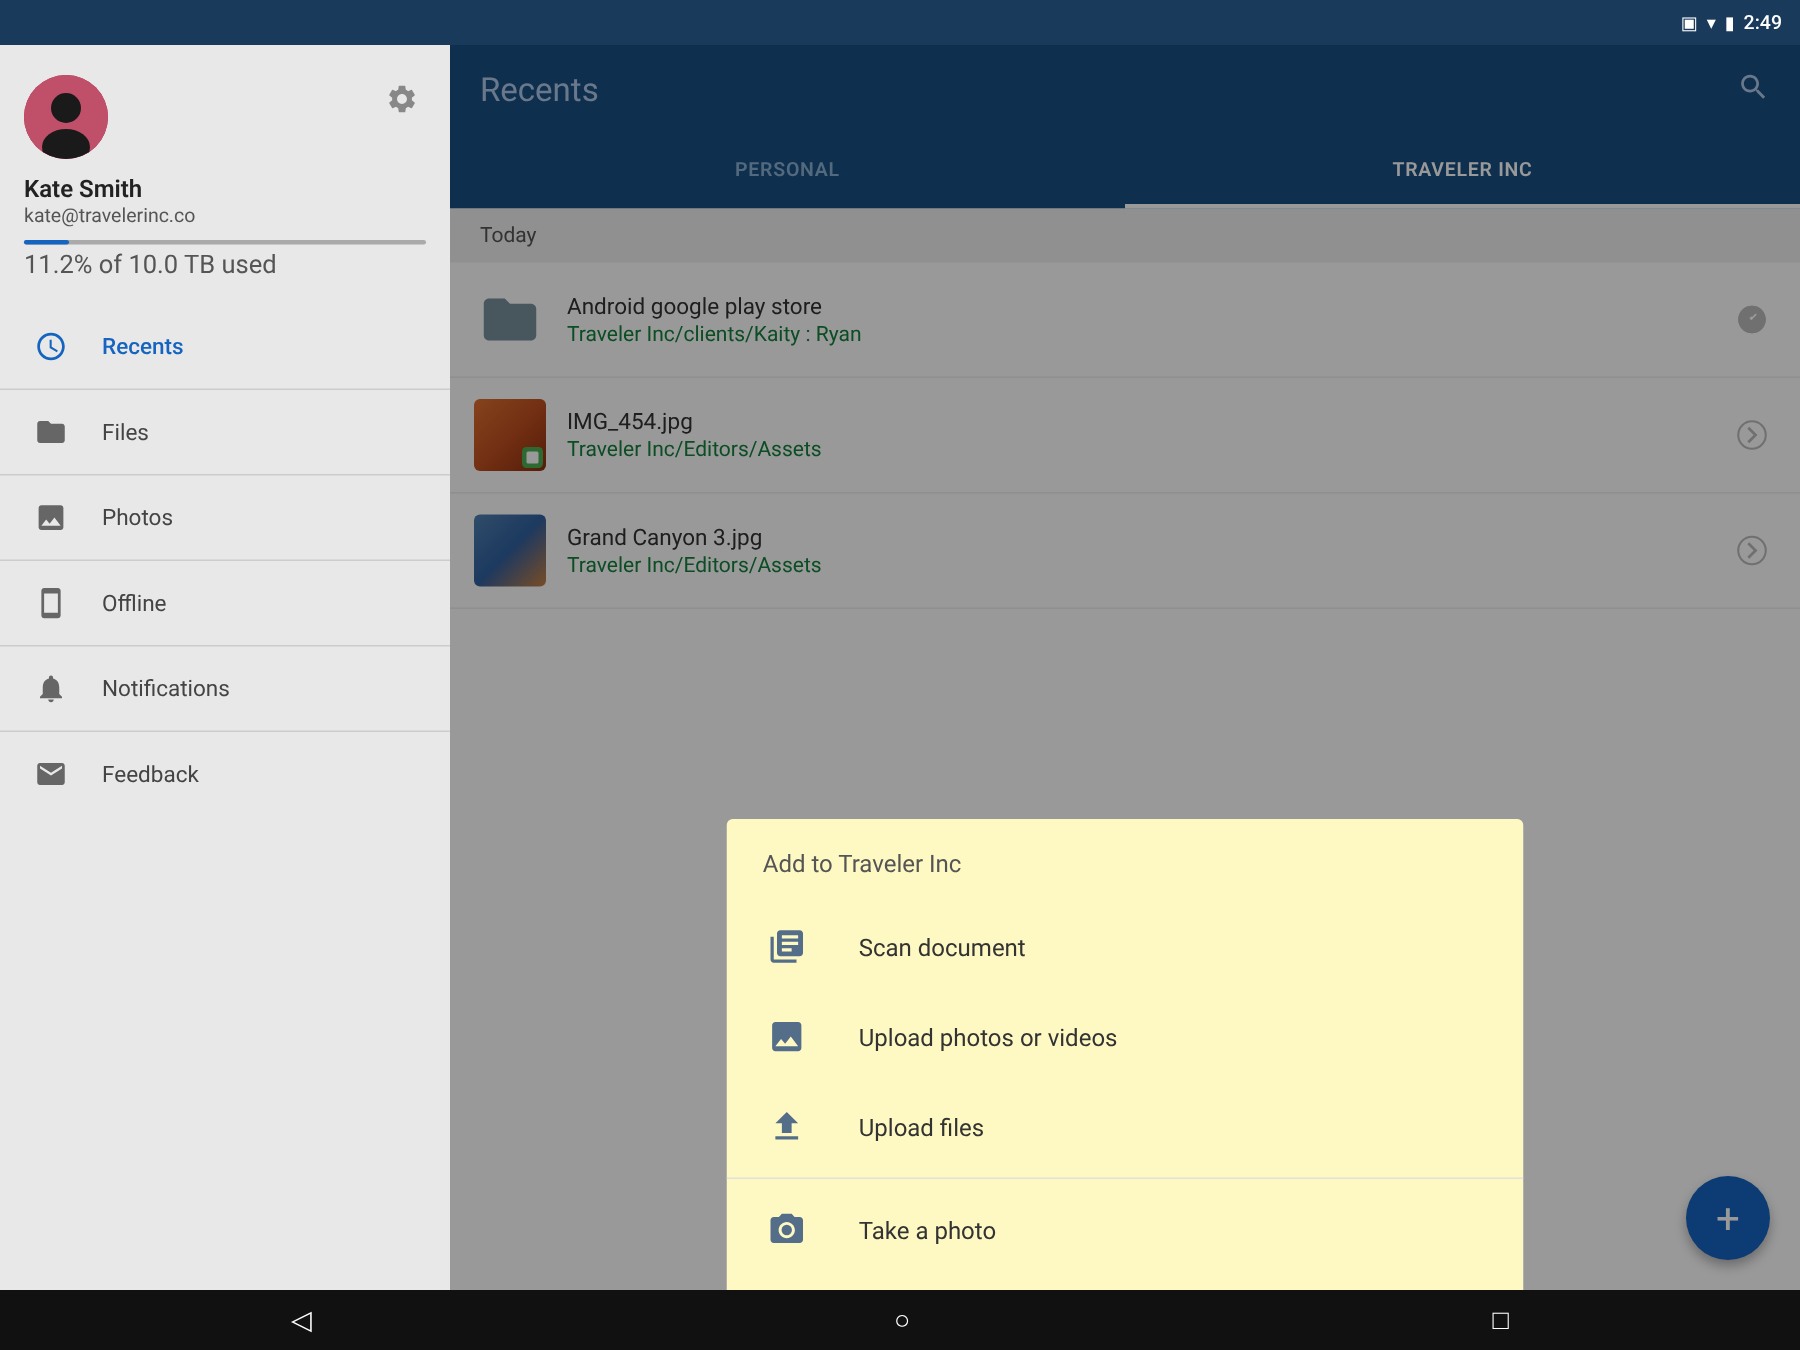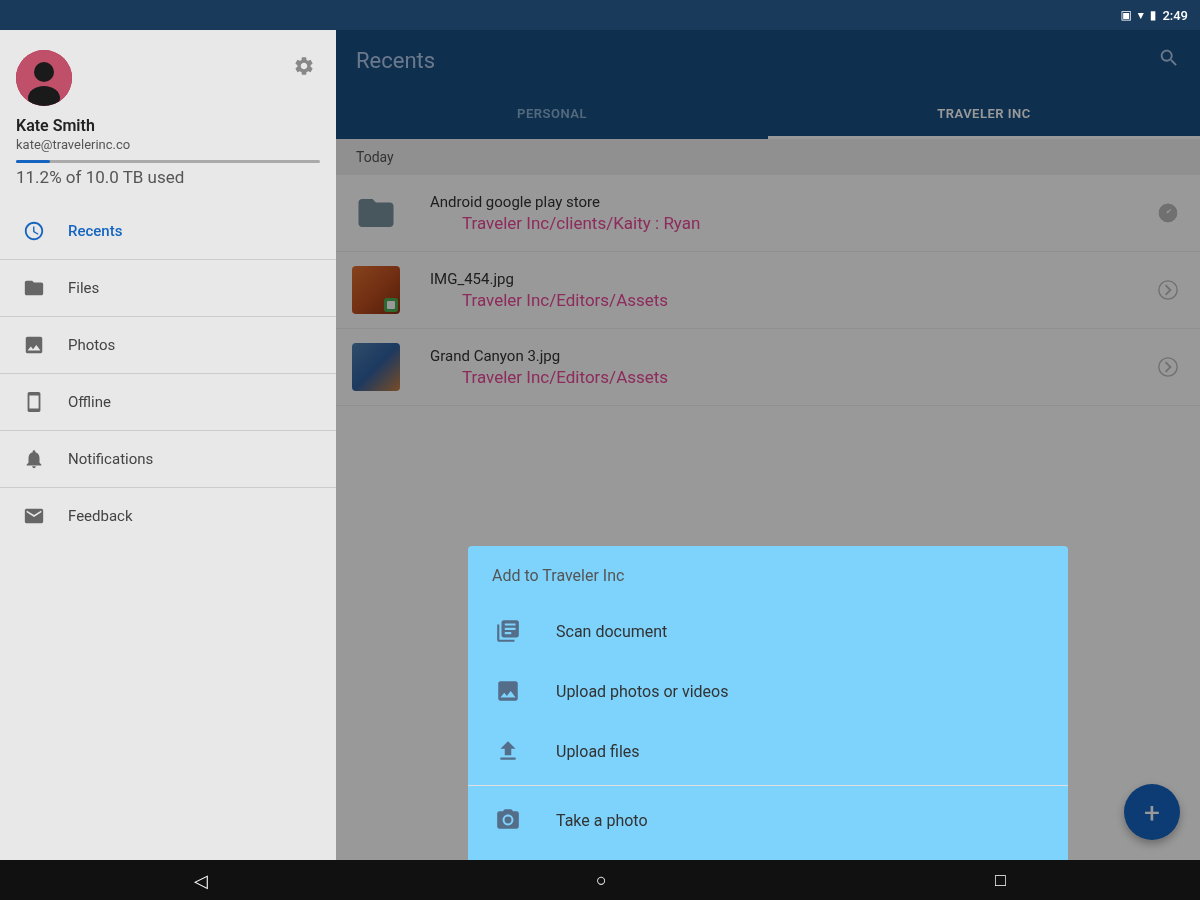--- a/index.html
+++ b/index.html
@@ -39,21 +39,21 @@
     .app-container {
       position: absolute;
       top: 30px;
       left: 0; right: 0;
       bottom: 40px;
       display: flex;
     }
 
     
     .sidebar {
-      width: 336px;
+      width: 300px;
       background: #e8e8e8;
       display: flex;
       flex-direction: column;
       position: relative;
       z-index: 10;
     }
 
     .sidebar-header {
       padding: 20px 16px 12px;
       position: relative;
@@ -256,26 +256,24 @@
       position: relative;
       overflow: hidden;
     }
     .file-info {
       flex: 1;
     }
     .file-name {
       font-size: 15px;
       color: #333;
       margin-bottom: 2px;
-      margin-left: 16px;
     }
     .file-path {
-      font-size: 17px;
-      color: #ec4899;
-      margin-left: 48px;
+      font-size: 14px;
+      color: #15803d;
     }
     .file-action {
       width: 32px;
       height: 32px;
       display: flex;
       align-items: center;
       justify-content: center;
       color: #aaa;
       cursor: pointer;
     }
@@ -306,22 +304,22 @@
       background: rgba(0,0,0,0.4);
       z-index: 20;
     }
 
     
     .bottom-sheet {
       position: absolute;
       bottom: 0;
       left: 50%;
       transform: translateX(-50%);
-      width: 600px;
-      background: #7dd3fc;
+      width: 531px;
+      background: #fef9c3;
       border-radius: 4px 4px 0 0;
       z-index: 30;
       padding-bottom: 10px;
     }
     .sheet-title {
       padding: 20px 24px 16px;
       font-size: 16px;
       color: #555;
       font-weight: 400;
     }

